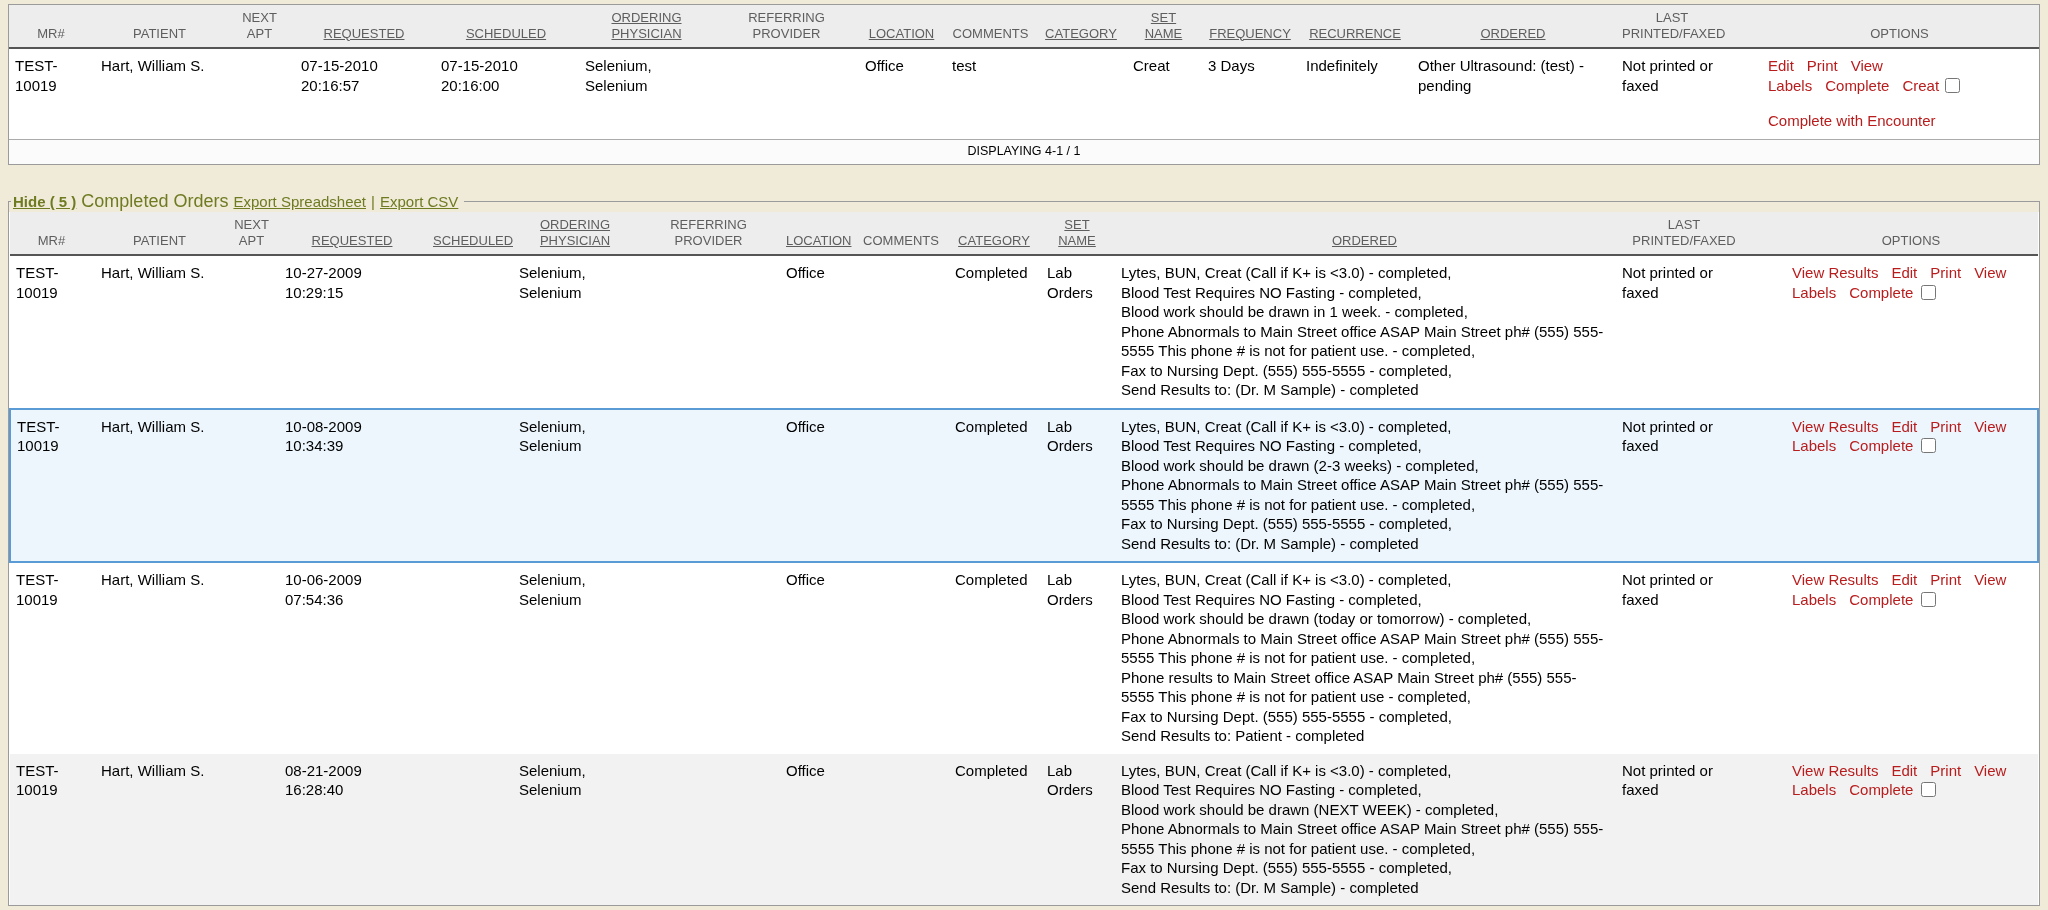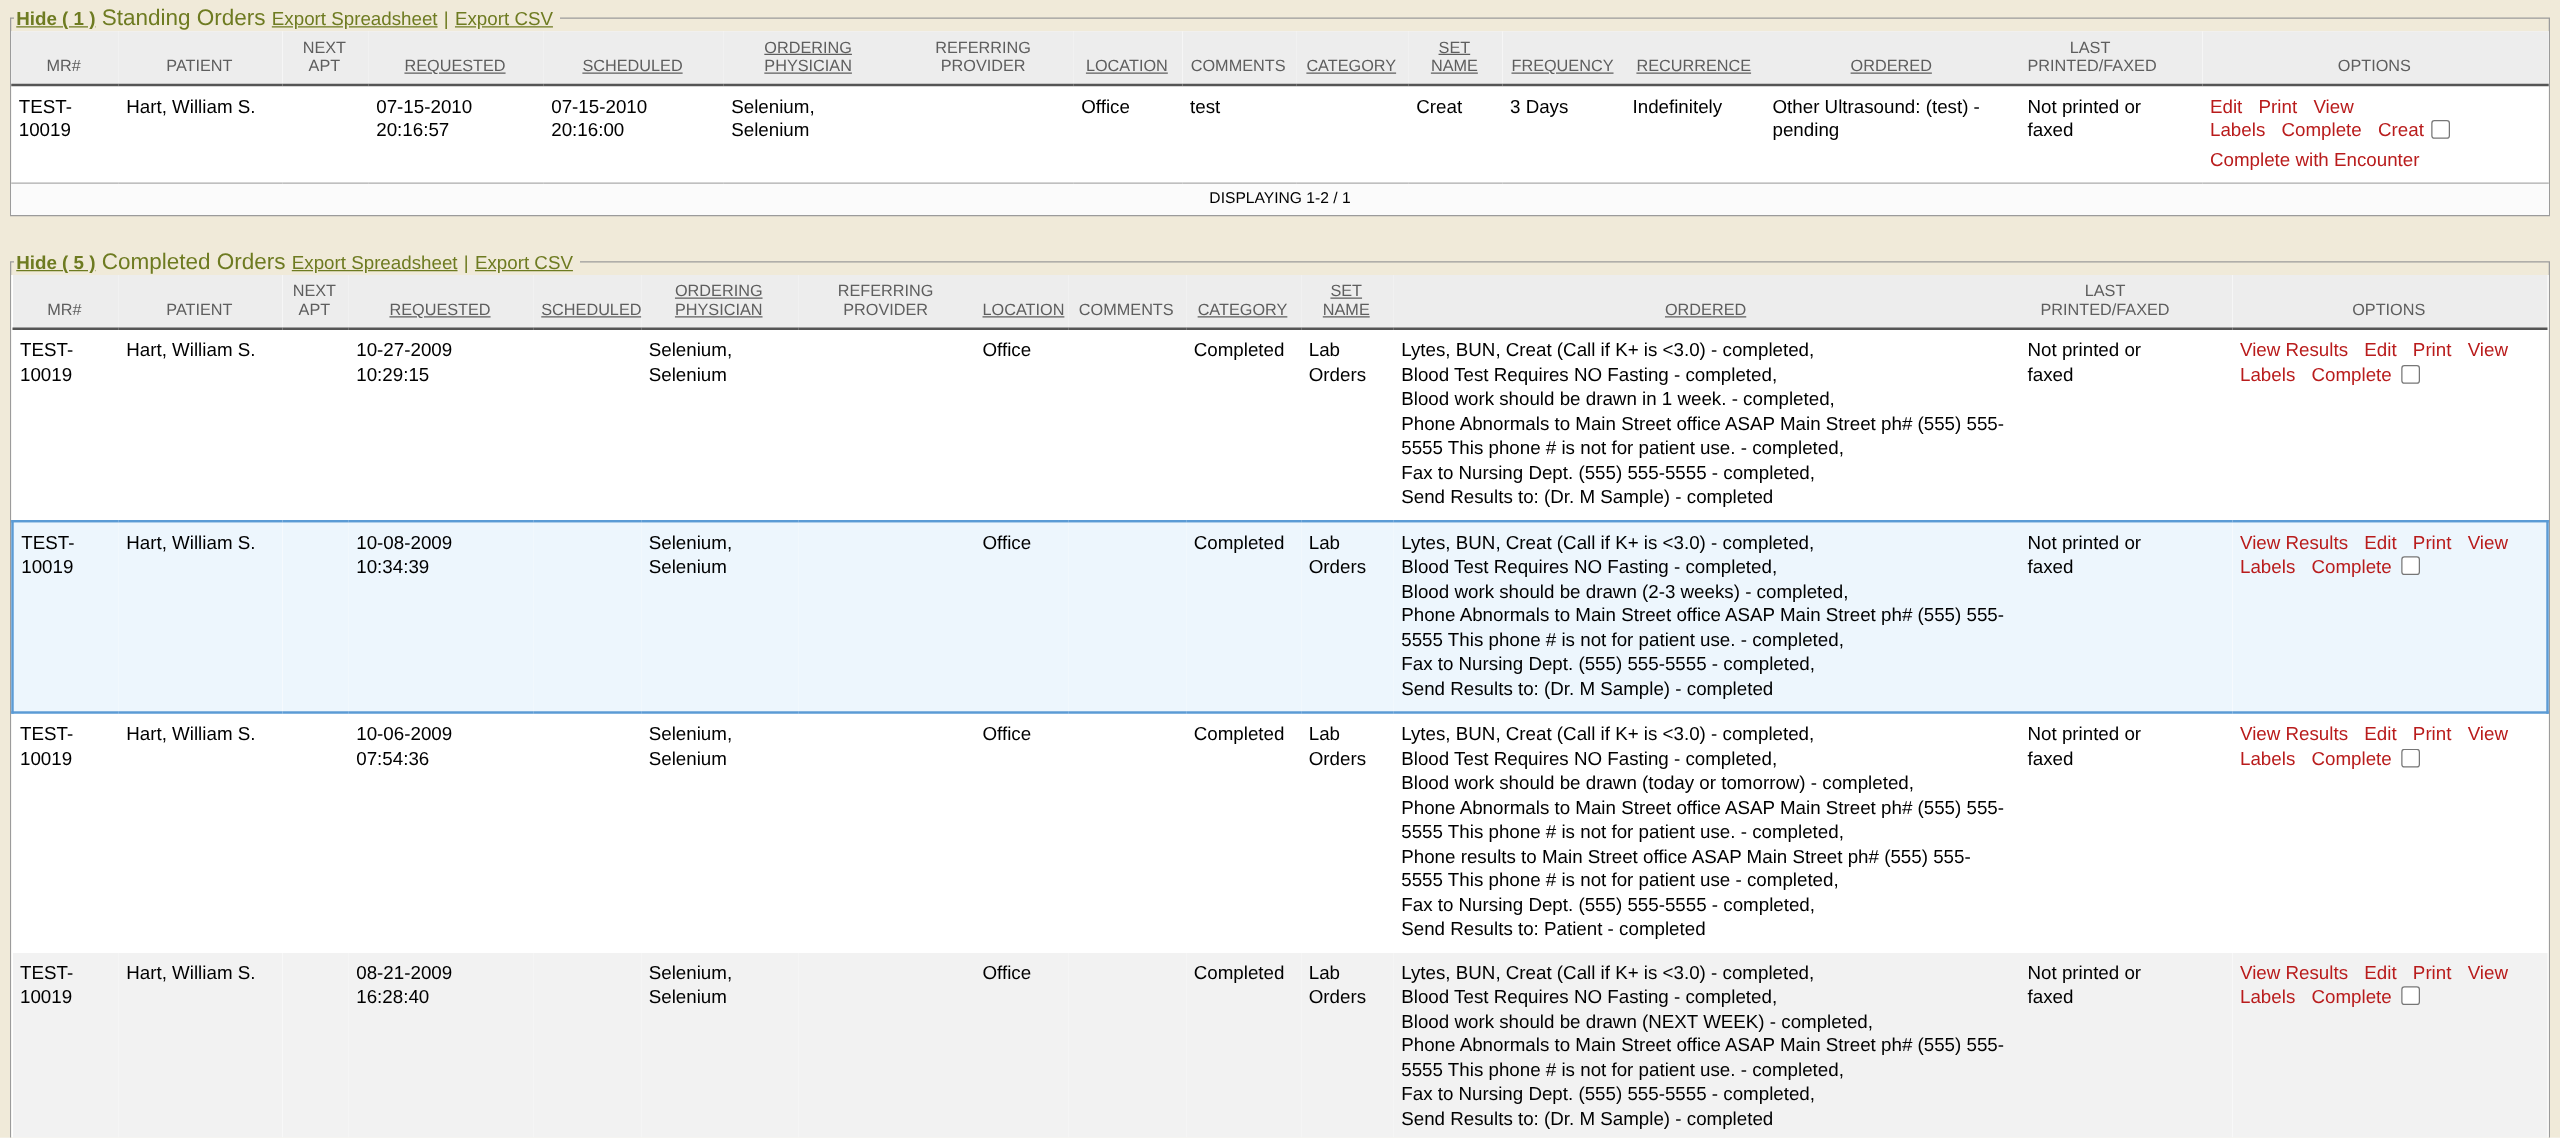--- a/index.html
+++ b/index.html
@@ -73,37 +73,30 @@
     font-size:12.5px;
     background:#fbfbfb;
     border-top:1px solid #ababab;
     padding:5px 0 6px 0;
     line-height:1.1;
   }
   a.opt{
     color:#b91c1c;text-decoration:none;cursor:pointer;
     margin-right:13px;
   }
-  .opt-block{ margin-top:4px; }
+  .opt-block{ margin-top:16px; }
   input[type="checkbox"]{
     width:15px;height:15px;margin:0 0 0 2px;vertical-align:-2px;
   }
   .ordered-lines div{ }
 </style>
 </head>
 <body>
 
 <fieldset>
-  <legend>
-    <a class="hide-link">Hide ( 1 )</a>
-    <span class="legend-title">Standing Orders</span>
-    <a class="export-link">Export Spreadsheet</a>
-    <span class="legend-sep">|</span>
-    <a class="export-link">Export CSV</a>
-  </legend>
   <table class="orders">
     <colgroup>
       <col style="width:86px">
         <col style="width:131px">
         <col style="width:69px">
         <col style="width:140px">
       <col style="width:144px">
         <col style="width:137px">
         <col style="width:143px">
         <col style="width:87px">
@@ -152,21 +145,21 @@
         <td>3 Days</td>
         <td>Indefinitely</td>
         <td>Other Ultrasound: (test) - pending</td>
         <td class="col-lastprint">Not printed or faxed</td>
         <td>
           <a class="opt">Edit</a><a class="opt">Print</a><a class="opt">View Labels</a><a class="opt">Complete</a><a class="opt" style="margin-right:4px">Creat</a><input type="checkbox" style="">
           <div class="opt-block"><a class="opt">Complete with Encounter</a></div>
         </td>
       </tr>
       <tr>
-        <td class="paging-cell" colspan="16">DISPLAYING 1-2 / 1</td>
+        <td class="paging-cell" colspan="16">DISPLAYING 4-1 / 1</td>
       </tr>
     </tbody>
   </table>
 </fieldset>
 
 <fieldset class="second">
   <legend>
     <a class="hide-link">Hide ( 5 )</a>
     <span class="legend-title">Completed Orders</span>
     <a class="export-link">Export Spreadsheet</a>

